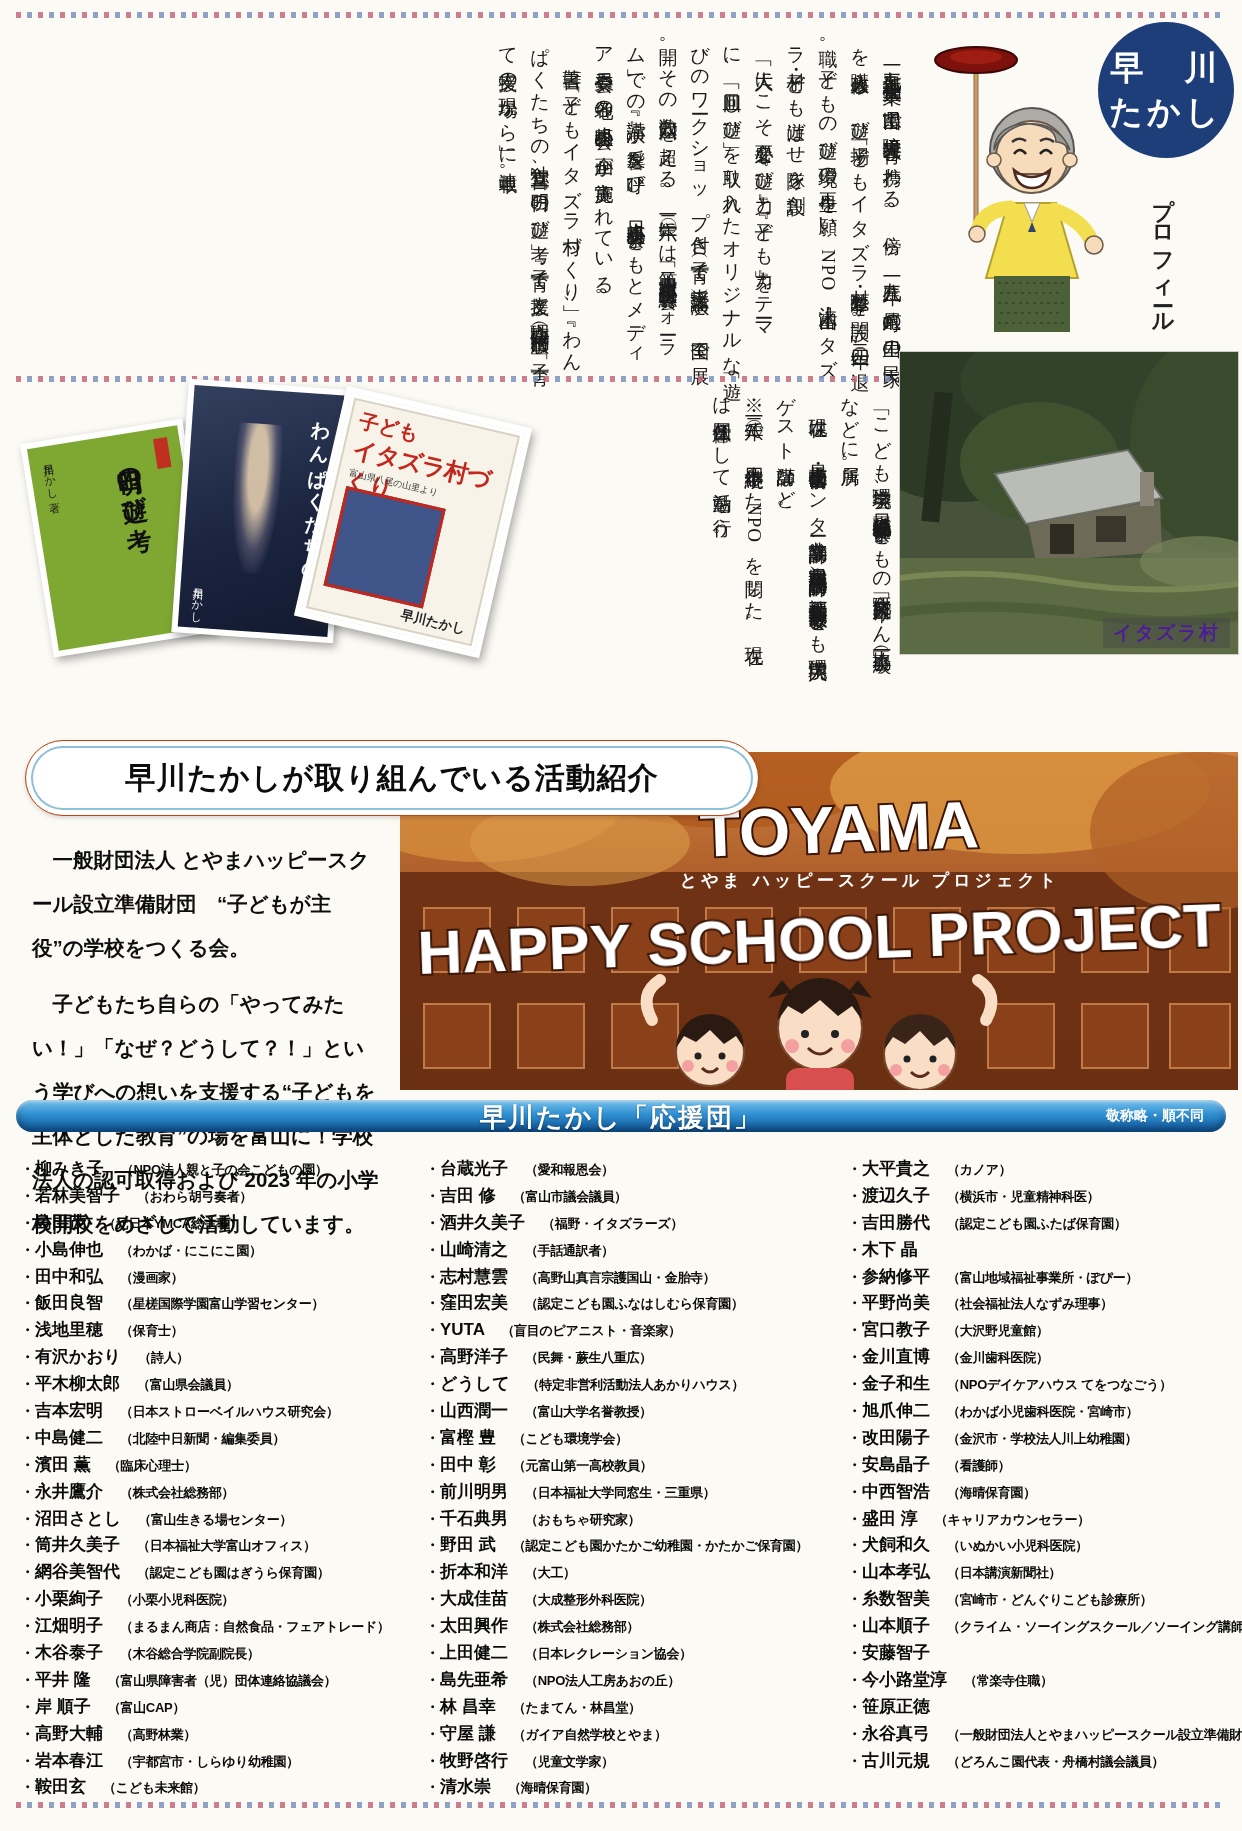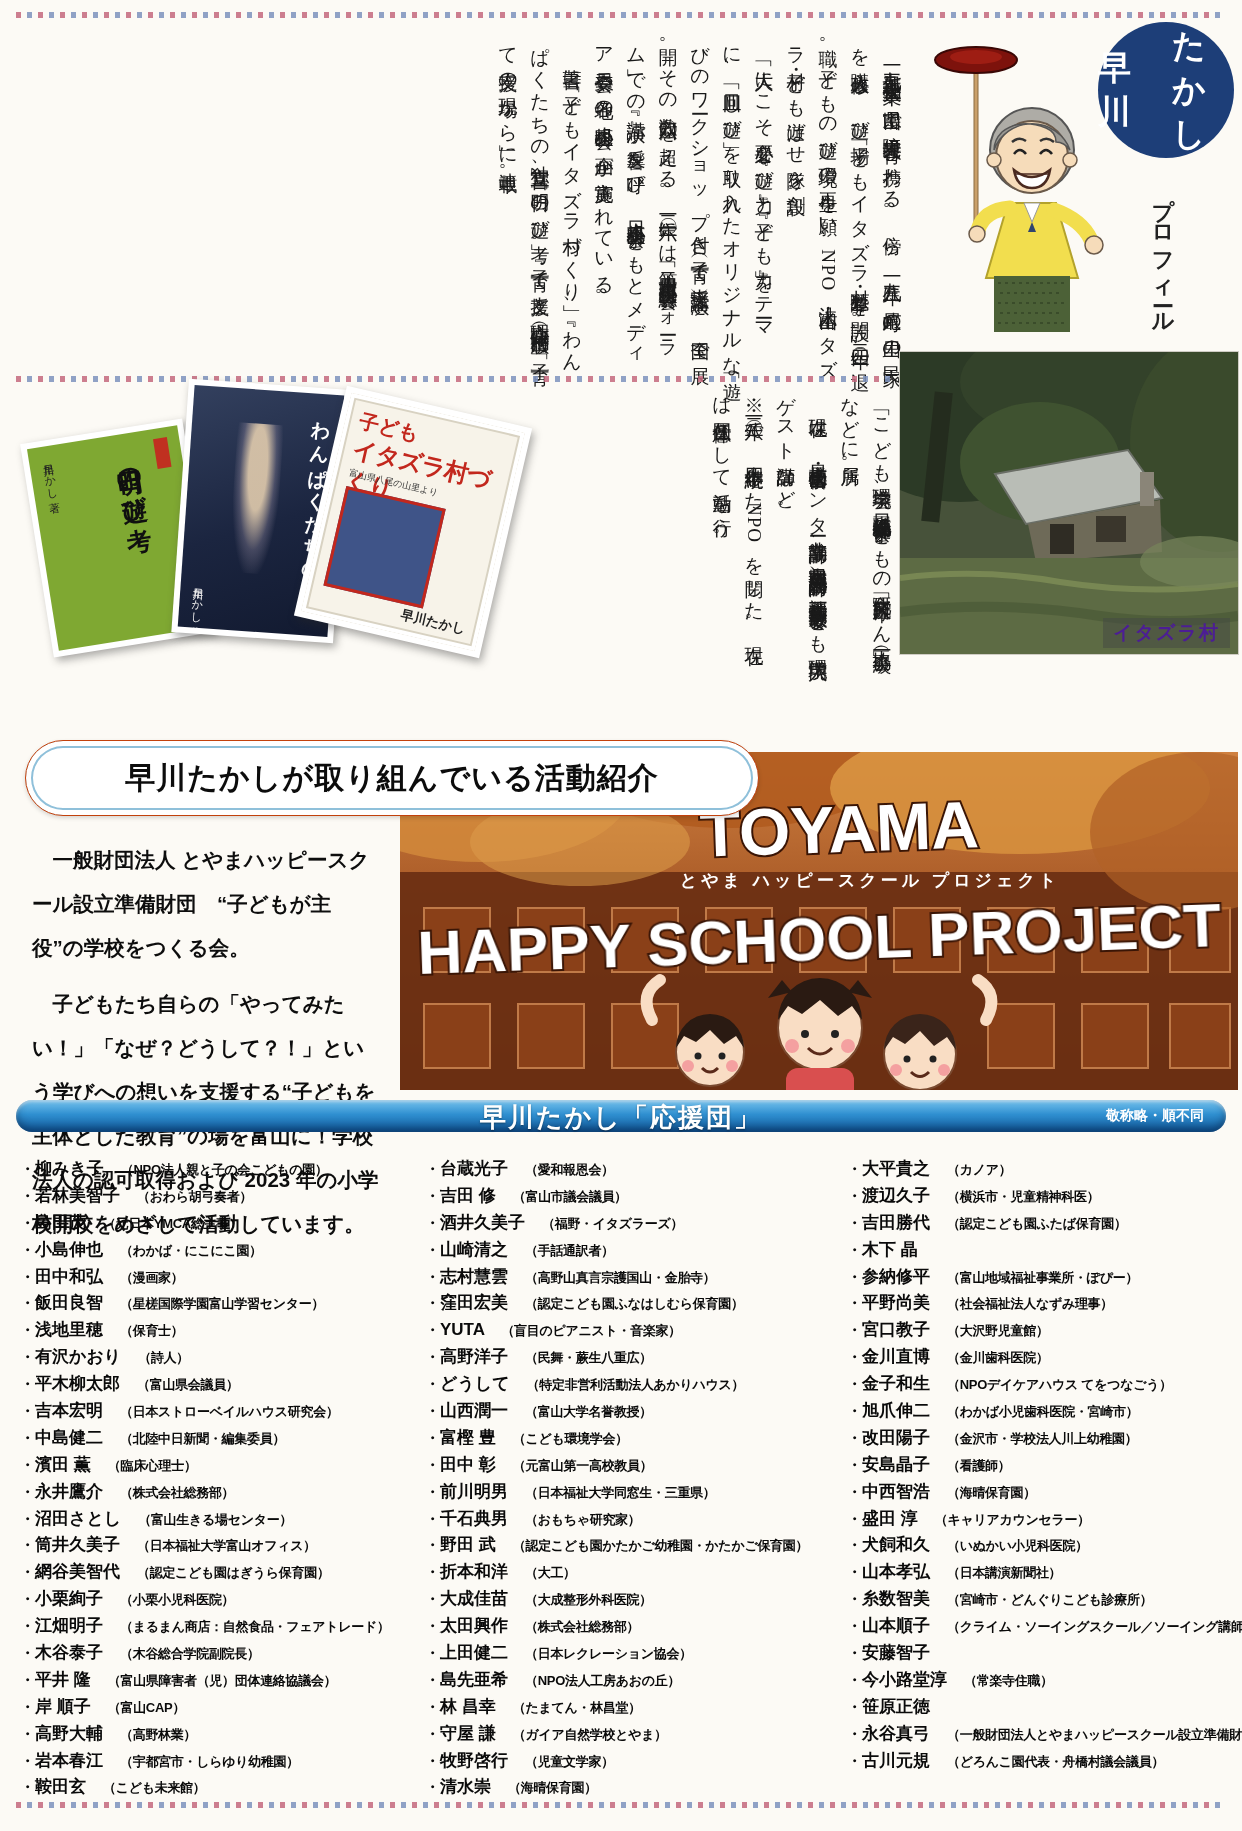--- a/index.html
+++ b/index.html
@@ -9,21 +9,21 @@
     background-image:repeating-linear-gradient(90deg,#c4687d 0 5px,transparent 5px 11px,#7d92bd 11px 16px,transparent 16px 22px);
     opacity:.85;}
   
   .vblock{position:absolute;writing-mode:vertical-rl;text-orientation:mixed;
           font-family:"Liberation Serif","DejaVu Serif",serif;color:#1a1a1a;}
   .vblock p{margin:0;}
   .profile-text{left:20px;top:34px;width:888px;height:336px;font-size:19px;line-height:32px;letter-spacing:1.5px;}
   .mid-text{left:502px;top:384px;width:396px;height:272px;font-size:19px;line-height:32px;letter-spacing:1px;}
   
   .badge{position:absolute;left:1098px;top:22px;width:136px;height:136px;border-radius:50%;
-         background:#1d3e78;color:#fff;display:flex;flex-direction:row;align-items:center;justify-content:center;
+         background:#1d3e78;color:#fff;display:flex;flex-direction:column;align-items:center;justify-content:center;
          font-weight:bold;font-size:33px;line-height:44px;letter-spacing:4px;}
   .profile-label{position:absolute;left:1148px;top:182px;height:170px;writing-mode:vertical-rl;
                  font-size:22px;font-weight:bold;letter-spacing:3px;color:#222;}
   .man{position:absolute;left:928px;top:38px;}
   
   .books{position:absolute;left:22px;top:388px;width:490px;height:272px;}
   .book{position:absolute;background:#fff;padding:6px;box-shadow:3px 4px 9px rgba(40,40,40,.4);}
   .book-inner{position:relative;width:100%;height:100%;overflow:hidden;}
   .book1{left:14px;top:42px;width:152px;height:204px;transform:rotate(-9deg);}
   .book1 .book-inner{background:#7fa832;}

